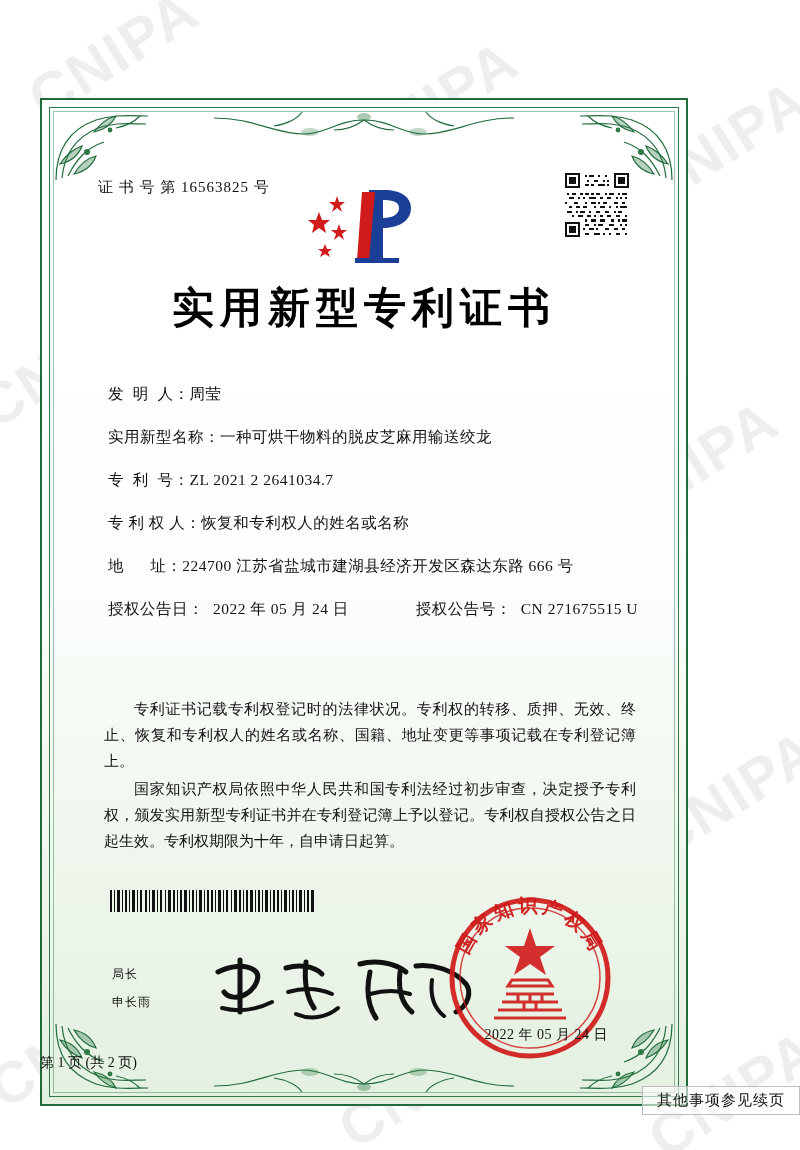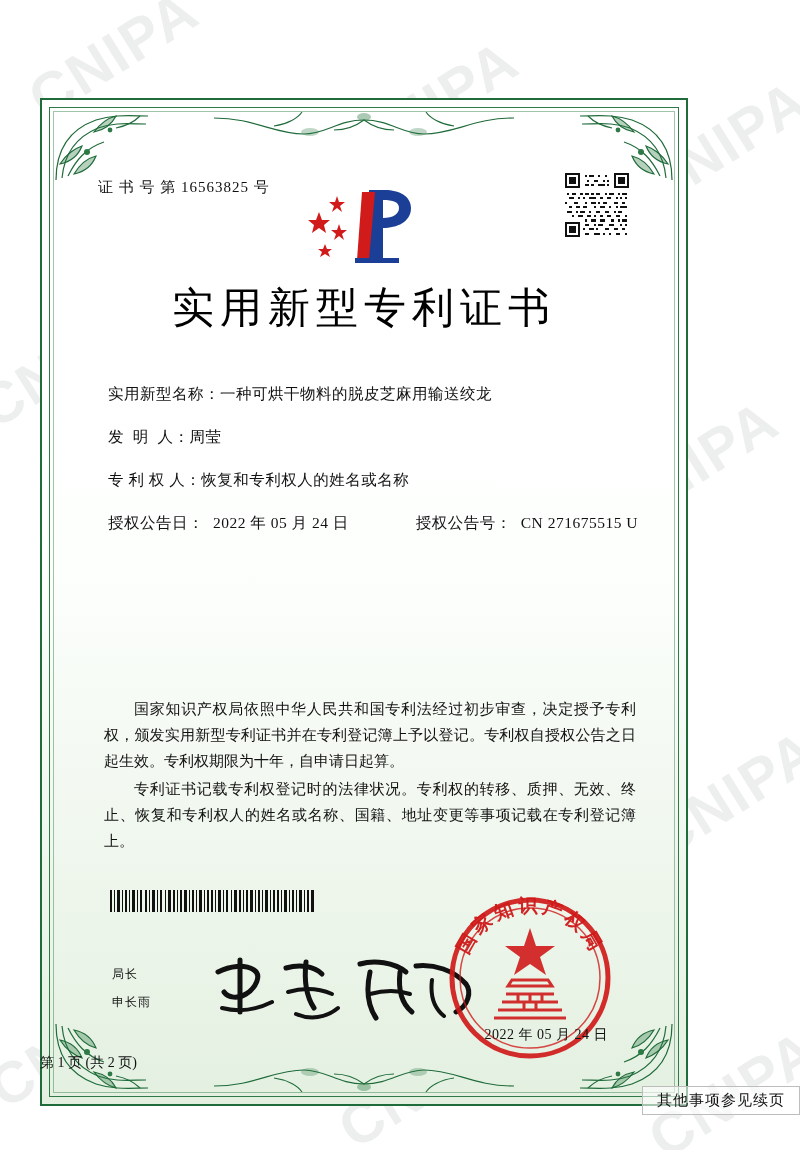--- a/index.html
+++ b/index.html
@@ -125,21 +125,21 @@
     height: 90px;
   }
 
   .main-title {
     position: absolute;
     left: 0;
     right: 0;
     top: 182px;
     text-align: center;
     font-size: 42px;
-    font-weight: normal;
+    font-weight: bold;
     letter-spacing: 6px;
     color: #000;
     font-family: "Liberation Serif", "DejaVu Serif", serif;
   }
 
   .fields {
     position: absolute;
     left: 68px;
     right: 50px;
     top: 286px;
@@ -492,49 +492,57 @@
 
         <rect x="56" y="80" width="44" height="5" fill="#1b3f96"></rect>
       </svg>
     </div>
 
     <div class="main-title">实用新型专利证书</div>
 
     <div class="fields">
 
       <div class="field-row">
+        <span class="field-label">发  明  人：</span>
+        <span class="field-value">周莹</span>
+      </div>
+
+      <div class="field-row">
         <span class="field-label">实用新型名称：</span>
         <span class="field-value">一种可烘干物料的脱皮芝麻用输送绞龙</span>
       </div>
 
       <div class="field-row">
-        <span class="field-label">发  明  人：</span>
-        <span class="field-value">周莹</span>
+        <span class="field-label">专  利  号：</span>
+        <span class="field-value">ZL 2021 2 2641034.7</span>
       </div>
-
 
 
       <div class="field-row">
         <span class="field-label">专 利 权 人：</span>
         <span class="field-value">恢复和专利权人的姓名或名称</span>
       </div>
 
+      <div class="field-row">
+        <span class="field-label">地      址：</span>
+        <span class="field-value">224700 江苏省盐城市建湖县经济开发区森达东路 666 号</span>
+      </div>
 
       <div class="field-row inline-extra">
         <span class="field-label">授权公告日：</span>
         <span class="field-value">2022 年 05 月 24 日</span>
         <span class="field-label extra-label">授权公告号：</span>
         <span class="field-value">CN 271675515 U</span>
       </div>
 
     </div>
 
     <div class="paragraphs">
+      <p>专利证书记载专利权登记时的法律状况。专利权的转移、质押、无效、终止、恢复和专利权人的姓名或名称、国籍、地址变更等事项记载在专利登记簿上。</p>
       <p>国家知识产权局依照中华人民共和国专利法经过初步审查，决定授予专利权，颁发实用新型专利证书并在专利登记簿上予以登记。专利权自授权公告之日起生效。专利权期限为十年，自申请日起算。</p>
-      <p>专利证书记载专利权登记时的法律状况。专利权的转移、质押、无效、终止、恢复和专利权人的姓名或名称、国籍、地址变更等事项记载在专利登记簿上。</p>
     </div>
 
     <div class="barcode">
       <svg width="205" height="22" viewBox="0 0 205 22" shape-rendering="crispEdges">
         <rect width="205" height="22" fill="#ffffff" fill-opacity="0"></rect>
         <g fill="#111111">
           <rect x="0" y="0" width="2" height="22"></rect>
             <rect x="4" y="0" width="1" height="22"></rect>
           <rect x="7" y="0" width="3" height="22"></rect>
             <rect x="12" y="0" width="1" height="22"></rect>

